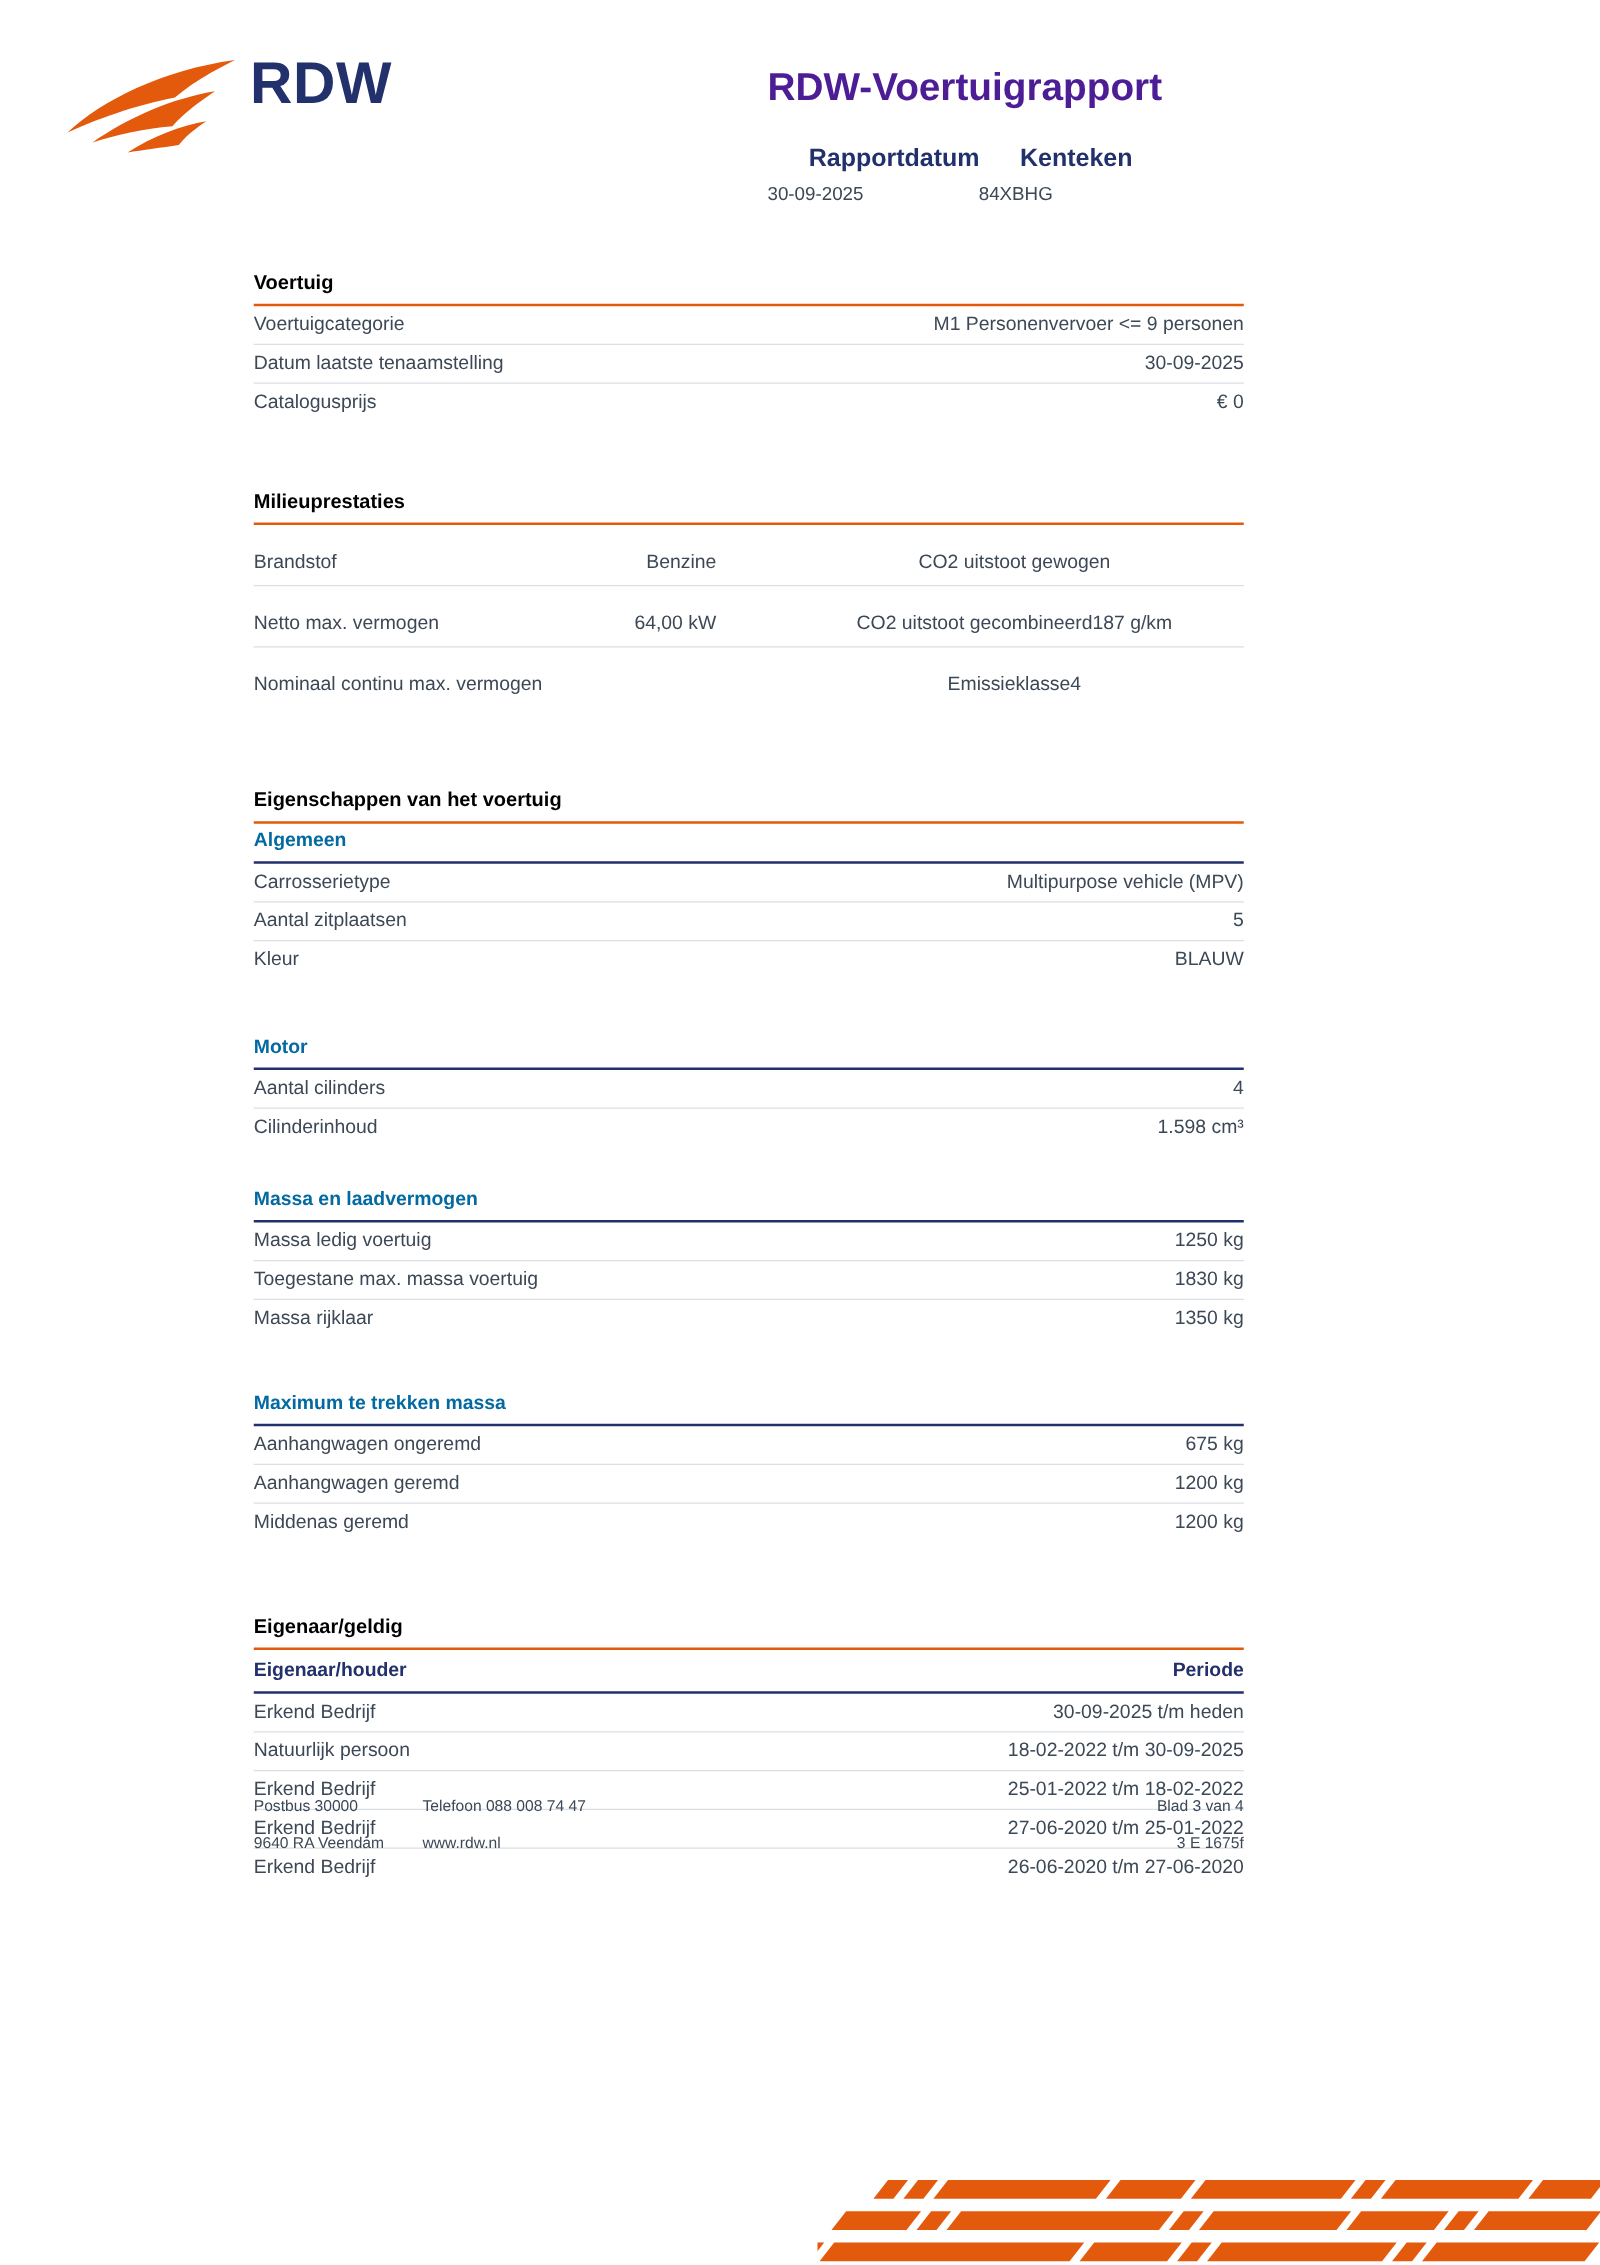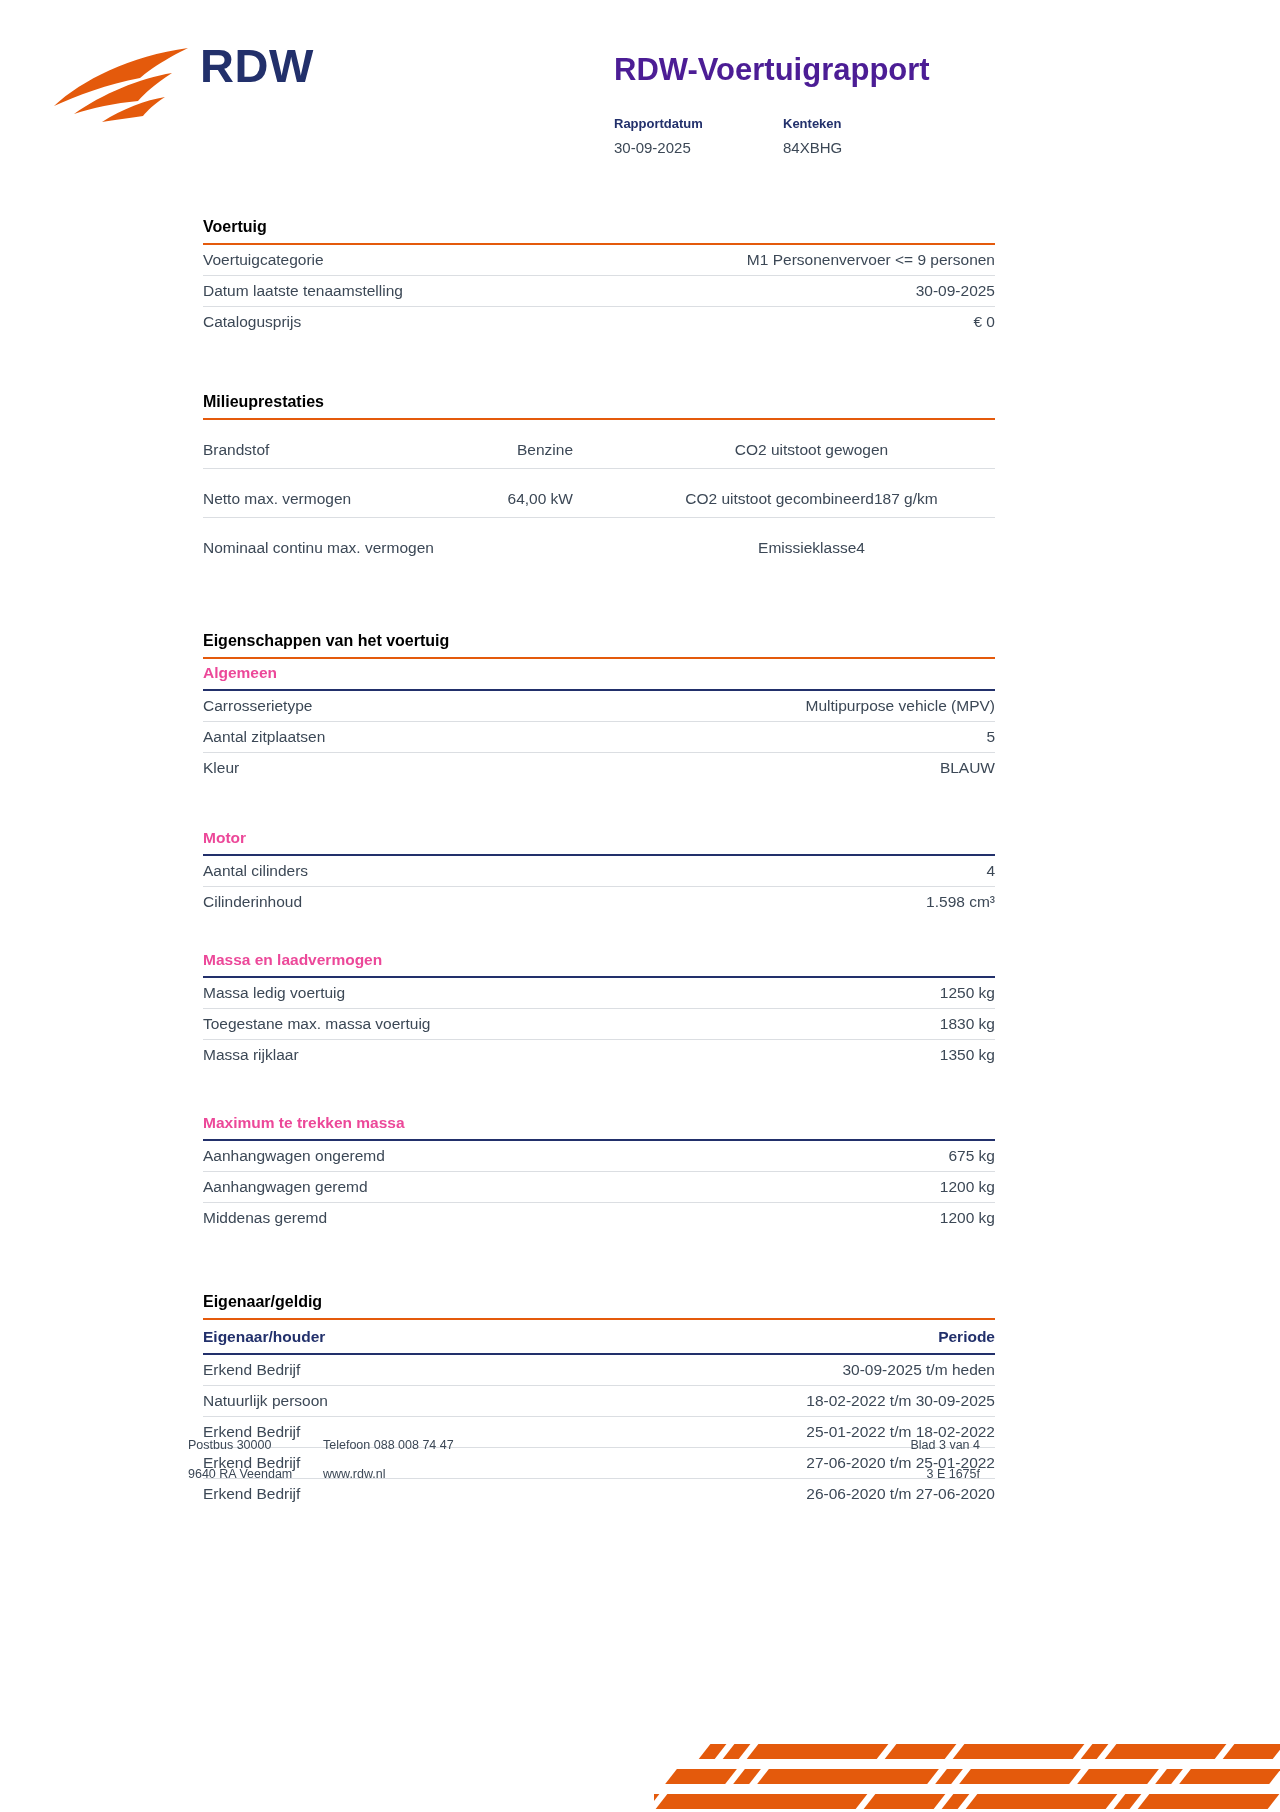--- a/index.html
+++ b/index.html
@@ -17,32 +17,32 @@
   .logo-text {
     position: absolute; left: 200px; top: 38px;
     font-size: 47px; font-weight: bold; color: #22306B; letter-spacing: 0.5px;
   }
   .doc-title {
     position: absolute; left: 614px; top: 52px;
     font-size: 31px; font-weight: bold; color: #4c1d95;
   }
   .meta { position: absolute; left: 614px; top: 116px; display: flex; }
   .meta-col { width: 169px; }
-  .meta-label { font-size: 13px; font-weight: bold; color: #22306B; }
+  .meta-label { font-size: 20px; font-weight: bold; color: #22306B; margin-left: 33px; }
   .meta-value { margin-top: 8px; font-size: 15px; color: #3C4856; }
 
   
   .content { position: absolute; left: 203px; top: 218px; width: 792px; }
 
   .section-heading {
     font-size: 16px; font-weight: bold; color: #000000;
     padding-bottom: 7px; border-bottom: 2px solid #E45A0C;
   }
   .subsection-title {
-    font-size: 15.5px; font-weight: bold; color: #ec4899;
+    font-size: 15.5px; font-weight: bold; color: #0369a1;
     padding-bottom: 7px; border-bottom: 2px solid #22306B;
   }
 
   .row {
     display: flex; justify-content: space-between; align-items: baseline;
     padding: 6px 0; font-size: 15.5px;
     border-bottom: 1px solid #DBDEE2;
   }
   .rows .row:last-child { border-bottom: none; }
   .row .value { text-align: right; white-space: nowrap; padding-left: 20px; }
@@ -67,21 +67,21 @@
 
   
   .owners-header {
     display: flex; justify-content: space-between;
     font-size: 15.5px; font-weight: bold; color: #22306B;
     padding: 8px 0 7px 0; border-bottom: 2px solid #22306B;
   }
 
   
   .footer {
-    position: absolute; left: 188px; top: 1438px; width: 792px;
+    position: absolute; left: 203px; top: 1438px; width: 792px;
     font-size: 12.5px; color: #3C4856;
   }
   .footer-row { display: flex; margin-bottom: 15px; }
   .f-col1 { width: 135px; }
   .f-col2 { flex: 1; }
   .f-col3 { text-align: right; }
 
   .footer-graphic { position: absolute; right: -14px; bottom: -4px; }
 </style>
 </head>

